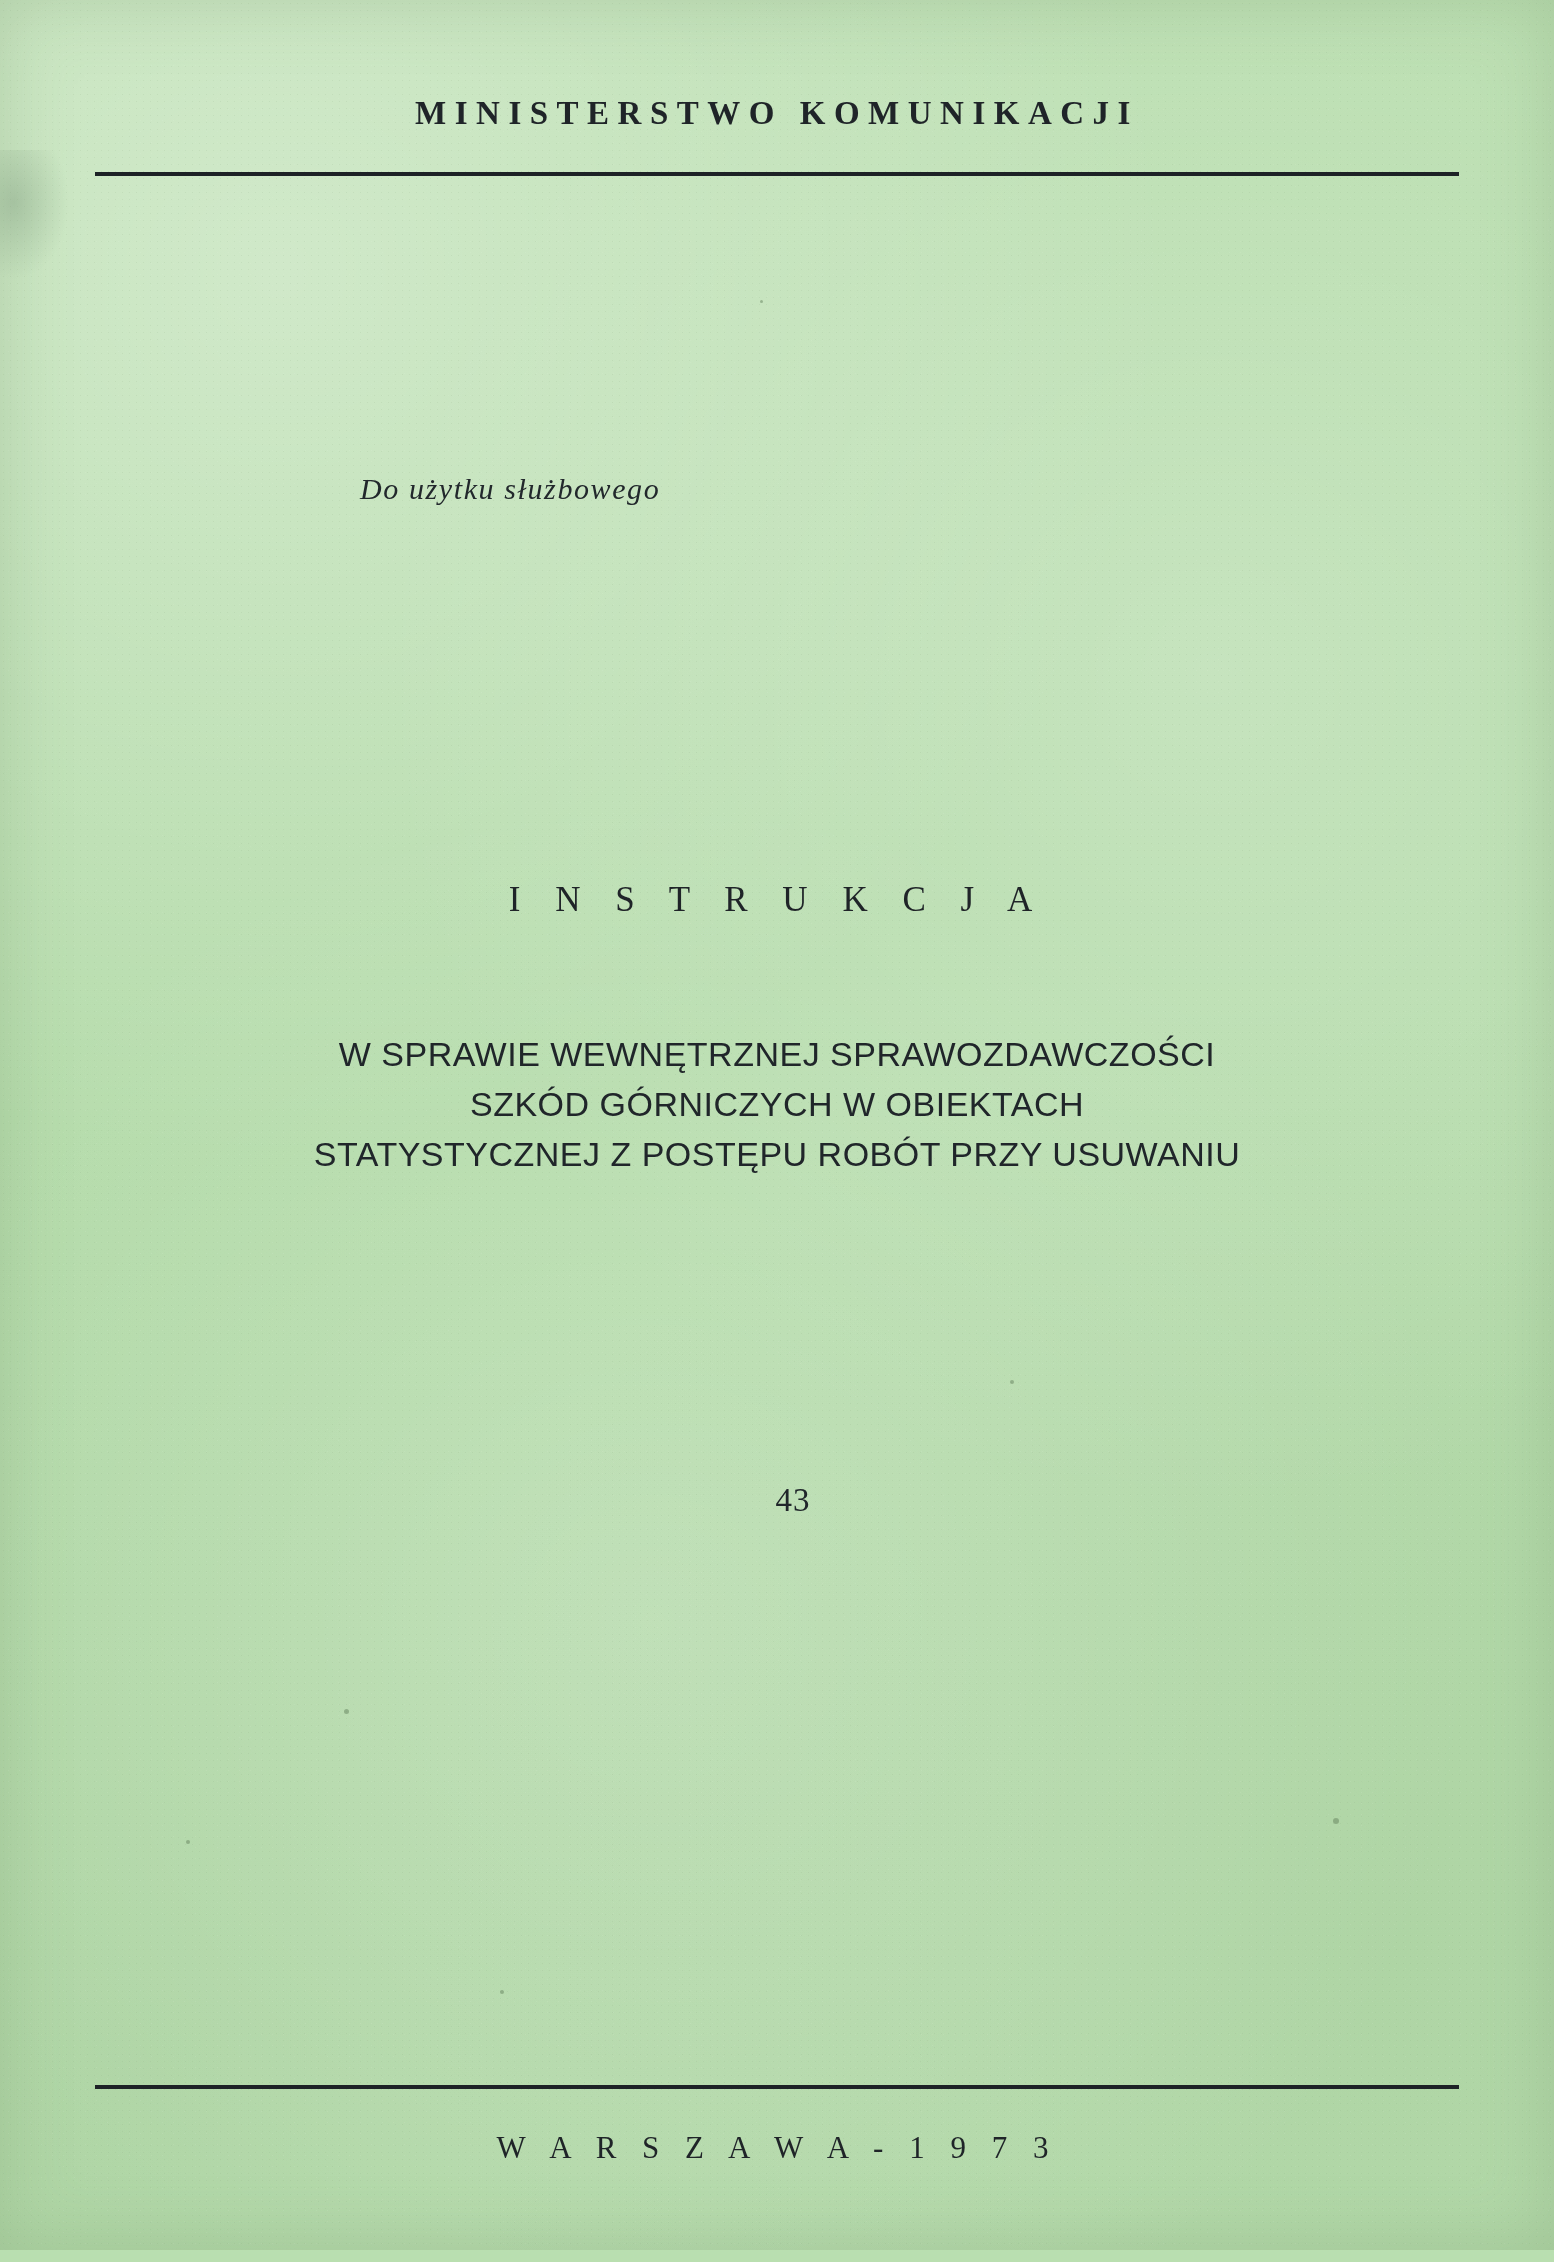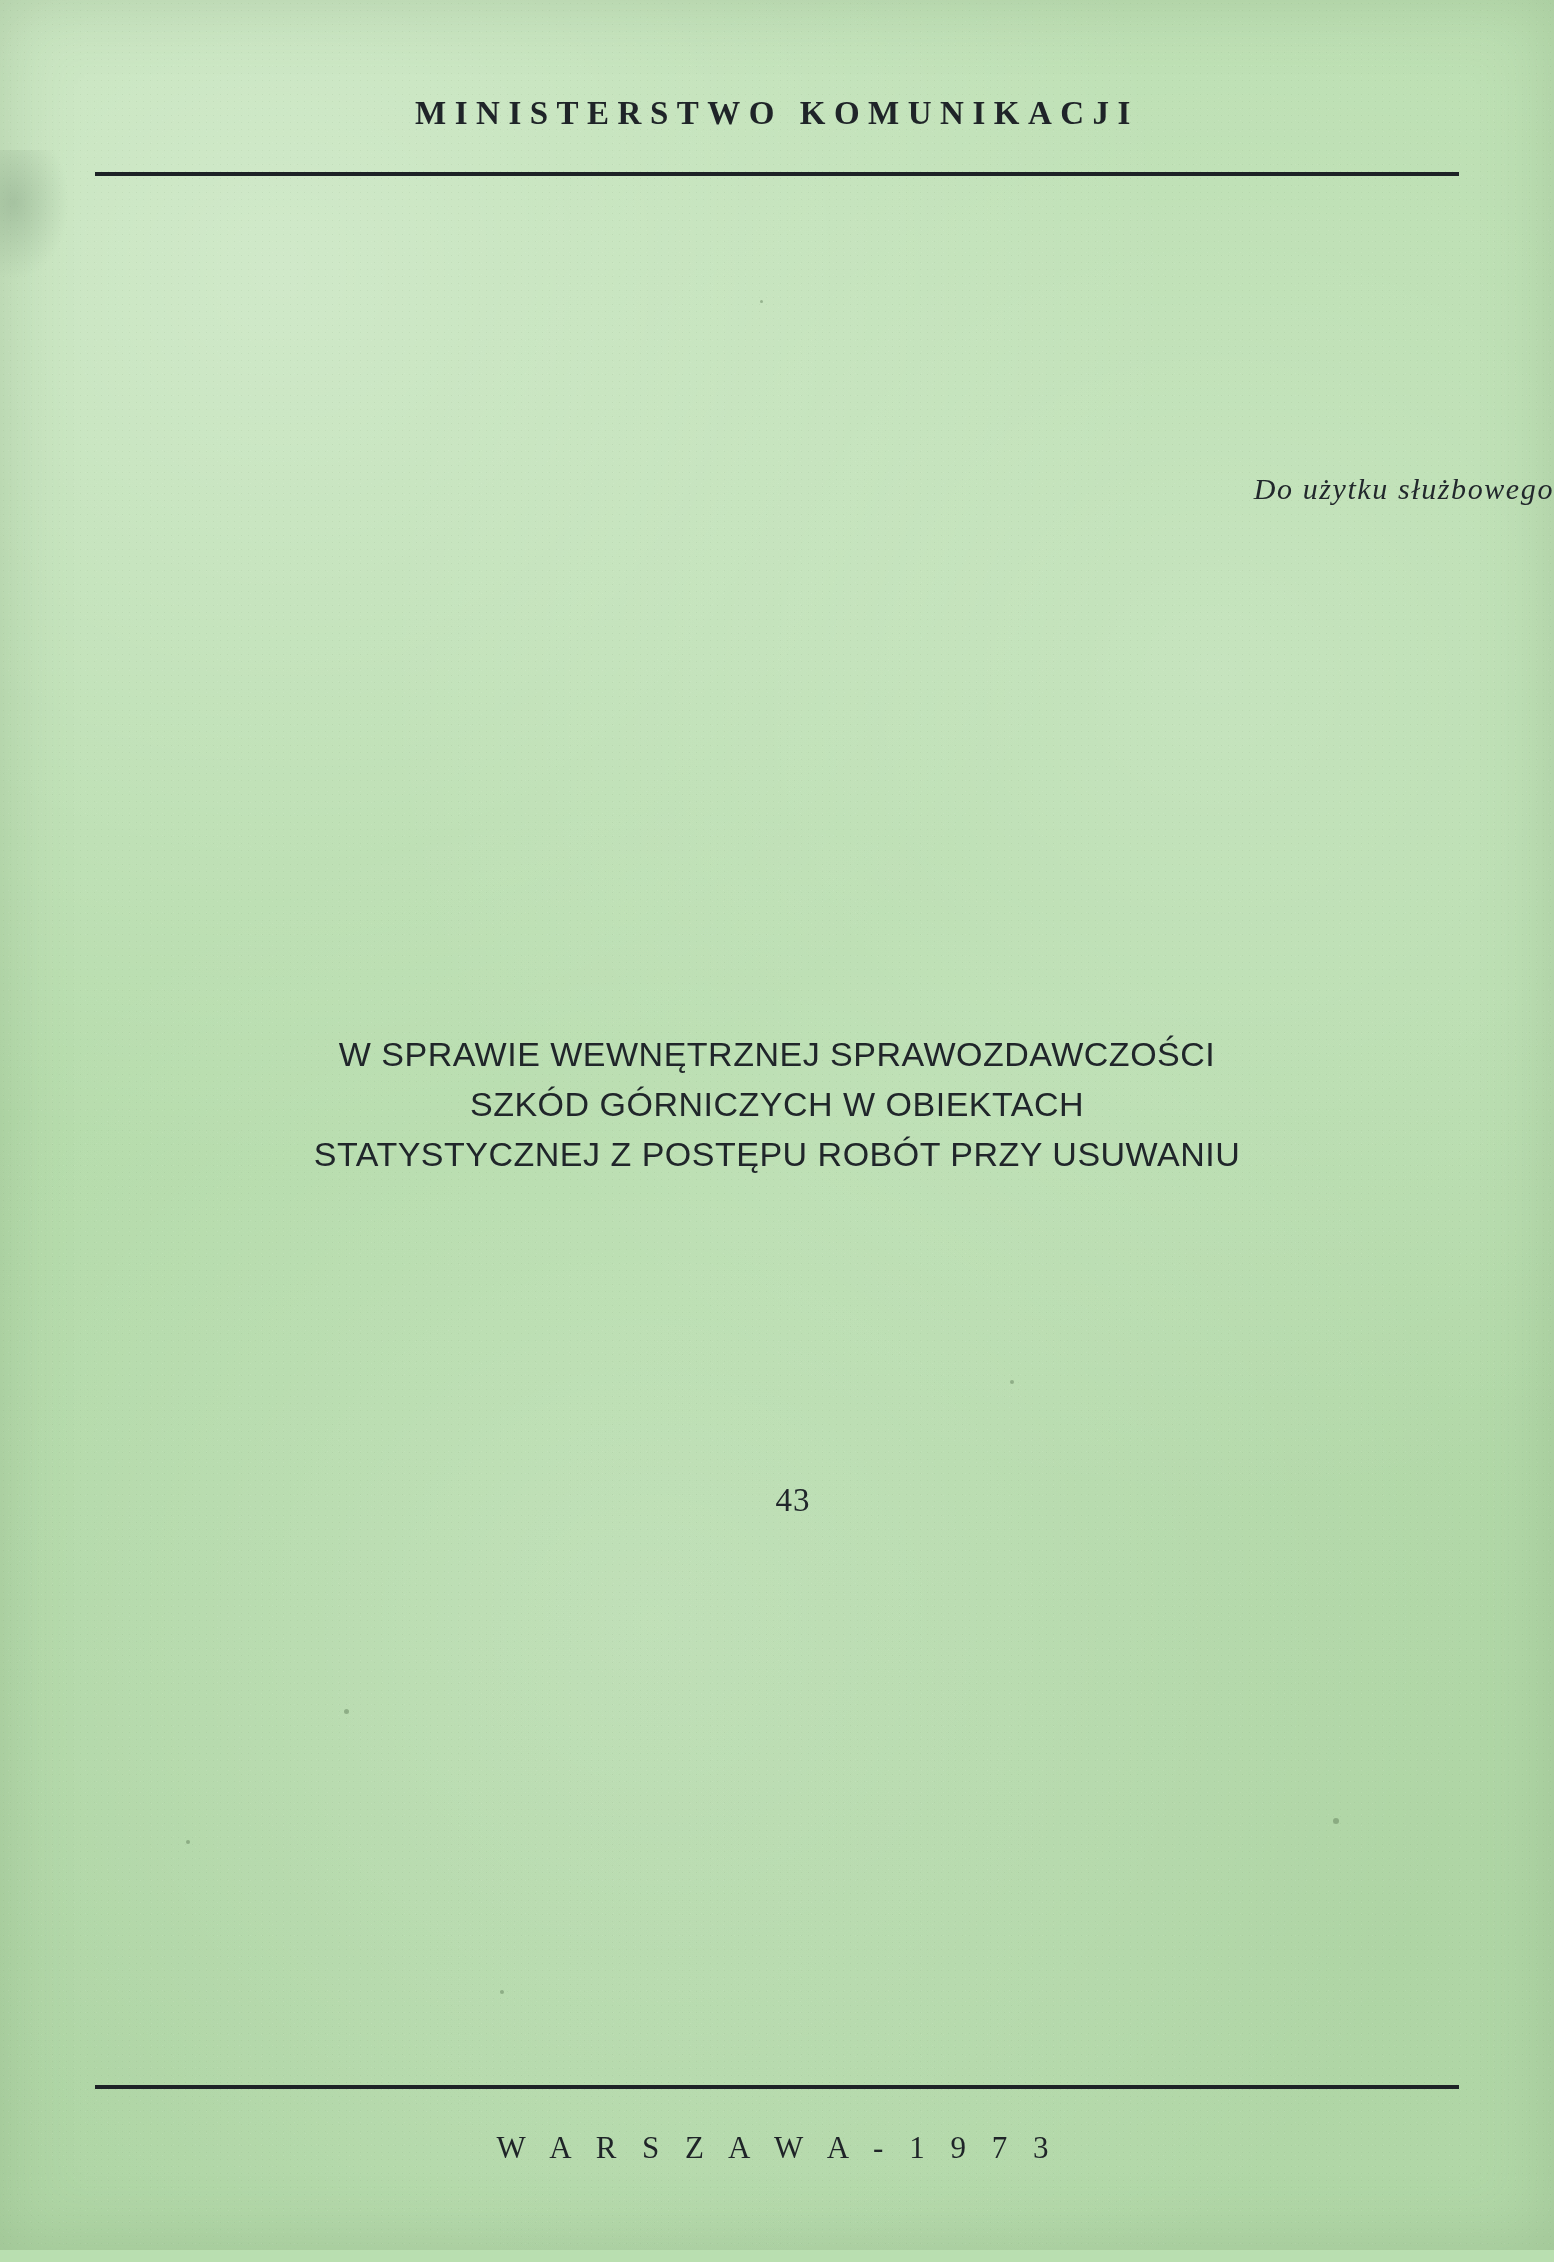--- a/index.html
+++ b/index.html
@@ -91,21 +91,21 @@
     border-top: 4px solid #1d2226;
   }
   .rule-top { top: 172px; }
   .rule-bottom { top: 2085px; }
 
   .service-note {
     position: absolute;
     top: 472px;
     left: 0;
     width: 100%;
-    text-align: right;
+    text-align: left;
     padding-left: 360px;
     box-sizing: border-box;
     font-family: "Liberation Serif", serif;
     font-style: italic;
     font-size: 30px;
     letter-spacing: 1.6px;
     color: #22282c;
   }
 
   .doc-kind {
@@ -186,20 +186,21 @@
   <div class="fleck" style="left:760px;top:300px;width:3px;height:3px;"></div>
 
   <div class="content">
 
     <div class="top-head">MINISTERSTWO KOMUNIKACJI</div>
 
     <div class="rule rule-top"></div>
 
     <div class="service-note">Do użytku służbowego</div>
 
+    <div class="doc-kind">I N S T R U K C J A</div>
 
     <div class="subtitle">
       <div>W SPRAWIE WEWNĘTRZNEJ SPRAWOZDAWCZOŚCI</div>
       <div>SZKÓD GÓRNICZYCH W OBIEKTACH</div>
       <div>STATYSTYCZNEJ Z POSTĘPU ROBÓT PRZY USUWANIU</div>
     </div>
 
     <div class="doc-number">43</div>
 
     <div class="rule rule-bottom"></div>

